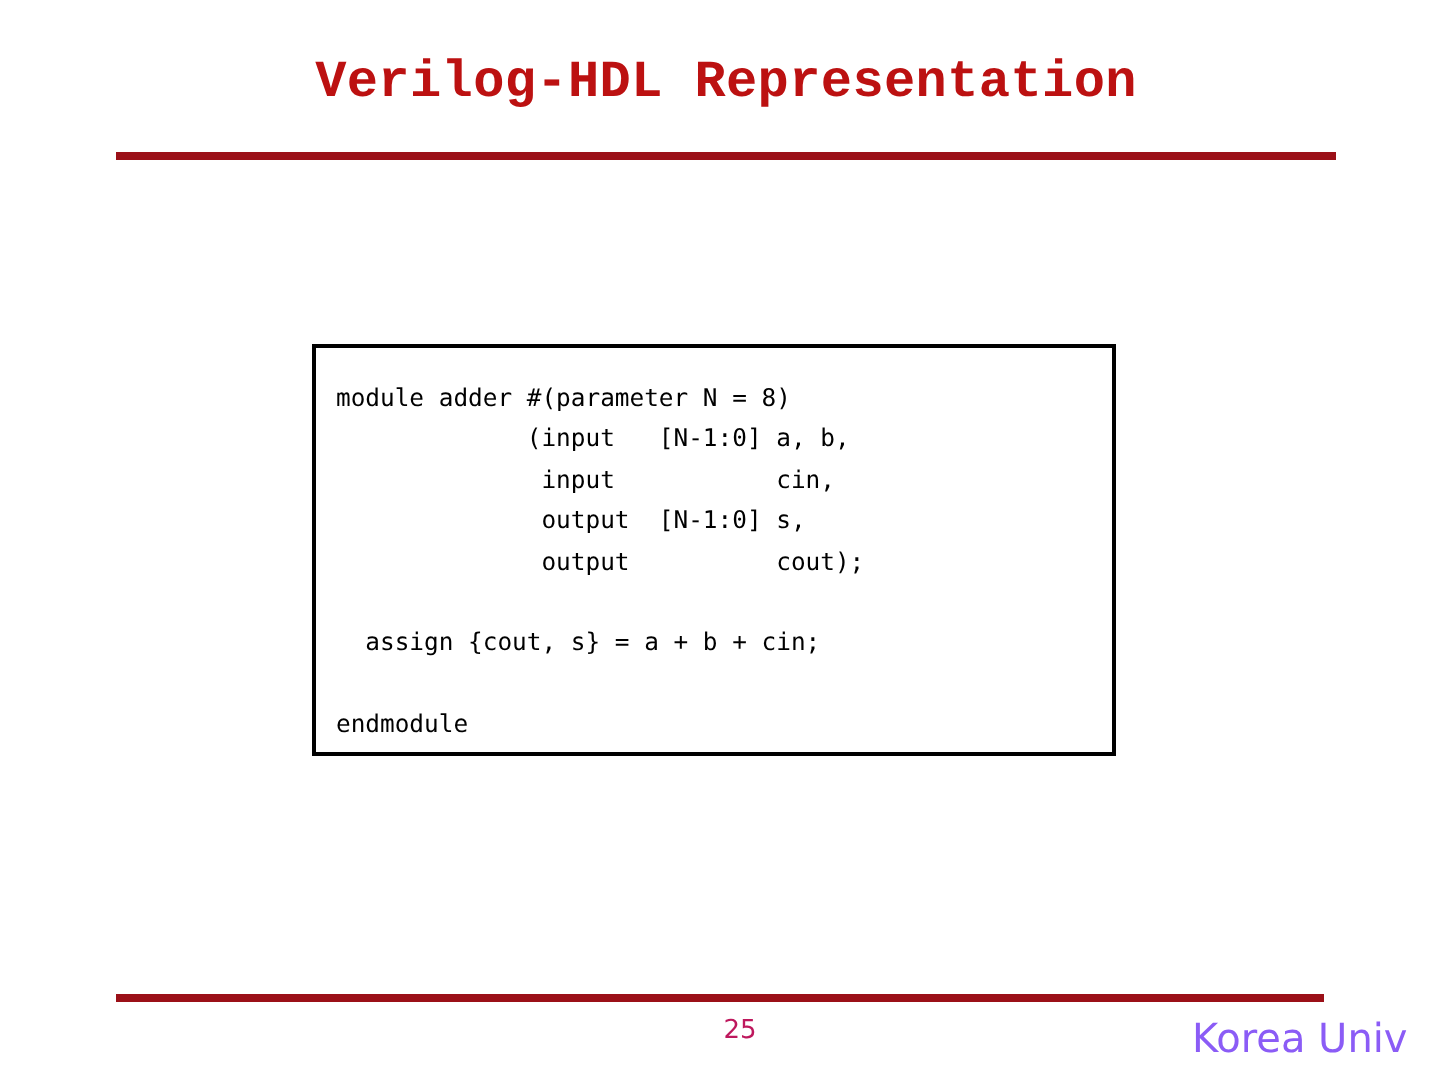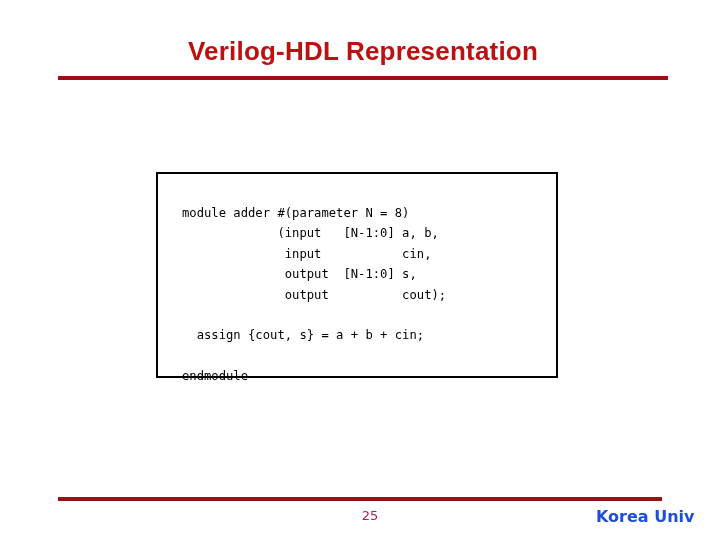--- a/index.html
+++ b/index.html
@@ -13,25 +13,25 @@
     height: 540px;
     background: #ffffff;
     overflow: hidden;
     font-family: "Liberation Sans", sans-serif;
   }
 
   
   #slide-title {
     position: absolute;
     left: 58px;
-    top: 36px;
+    top: 26px;
     width: 610px;
     text-align: center;
     color: #bc1111;
-    font-family: Liberation Sans, sans-serif;
+    font-family: Liberation Mono, monospace;
     font-weight: bold;
     font-size: 26px;
     letter-spacing: 0.2px;
     white-space: nowrap;
   }
 
   
   #title-rule {
     position: absolute;
     left: 58px;
@@ -57,21 +57,21 @@
     width: 402px;
     height: 206px;
     border: 2px solid #000000;
     box-sizing: border-box;
     background: #ffffff;
   }
   #code-listing {
     position: absolute;
     left: 6px;
     top: 11px;
-    margin: 18px;
+    margin: 4px;
     font-family: "DejaVu Sans Mono", "Liberation Mono", monospace;
     font-size: 12.2px;
     line-height: 20.4px;
     color: #000000;
     white-space: pre;
     letter-spacing: 0px;
   }
 
   
   #page-number {
@@ -81,24 +81,24 @@
     width: 60px;
     text-align: center;
     color: #be185d;
     font-family: "DejaVu Sans", sans-serif;
     font-size: 13px;
   }
   #org-name {
     position: absolute;
     left: 596px;
     top: 507px;
-    color: #1d4ed8;
+    color: #8b5cf6;
     font-family: "DejaVu Sans", sans-serif;
-    font-weight: bold;
-    font-size: 16px;
+    font-weight: normal;
+    font-size: 20px;
     white-space: nowrap;
   }
 </style>
 </head>
 <body>
 
 <div id="slide">
 
   <div id="slide-title">Verilog-HDL Representation</div>
 

